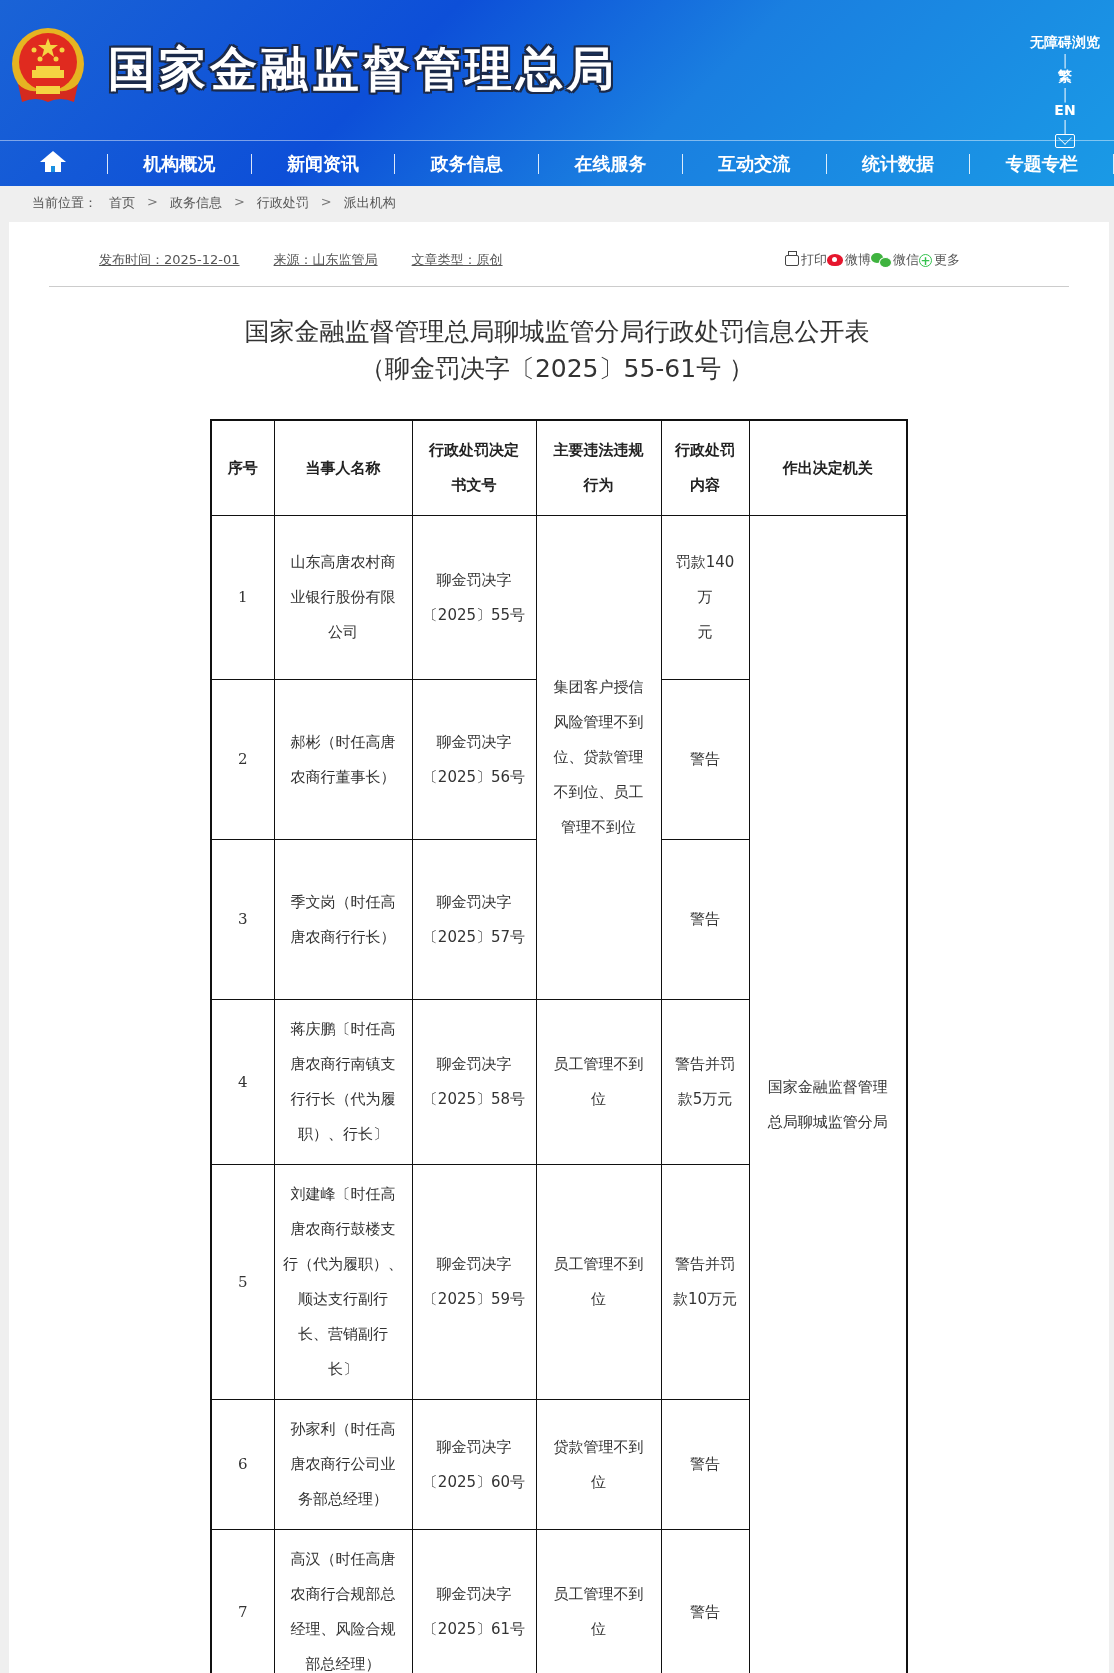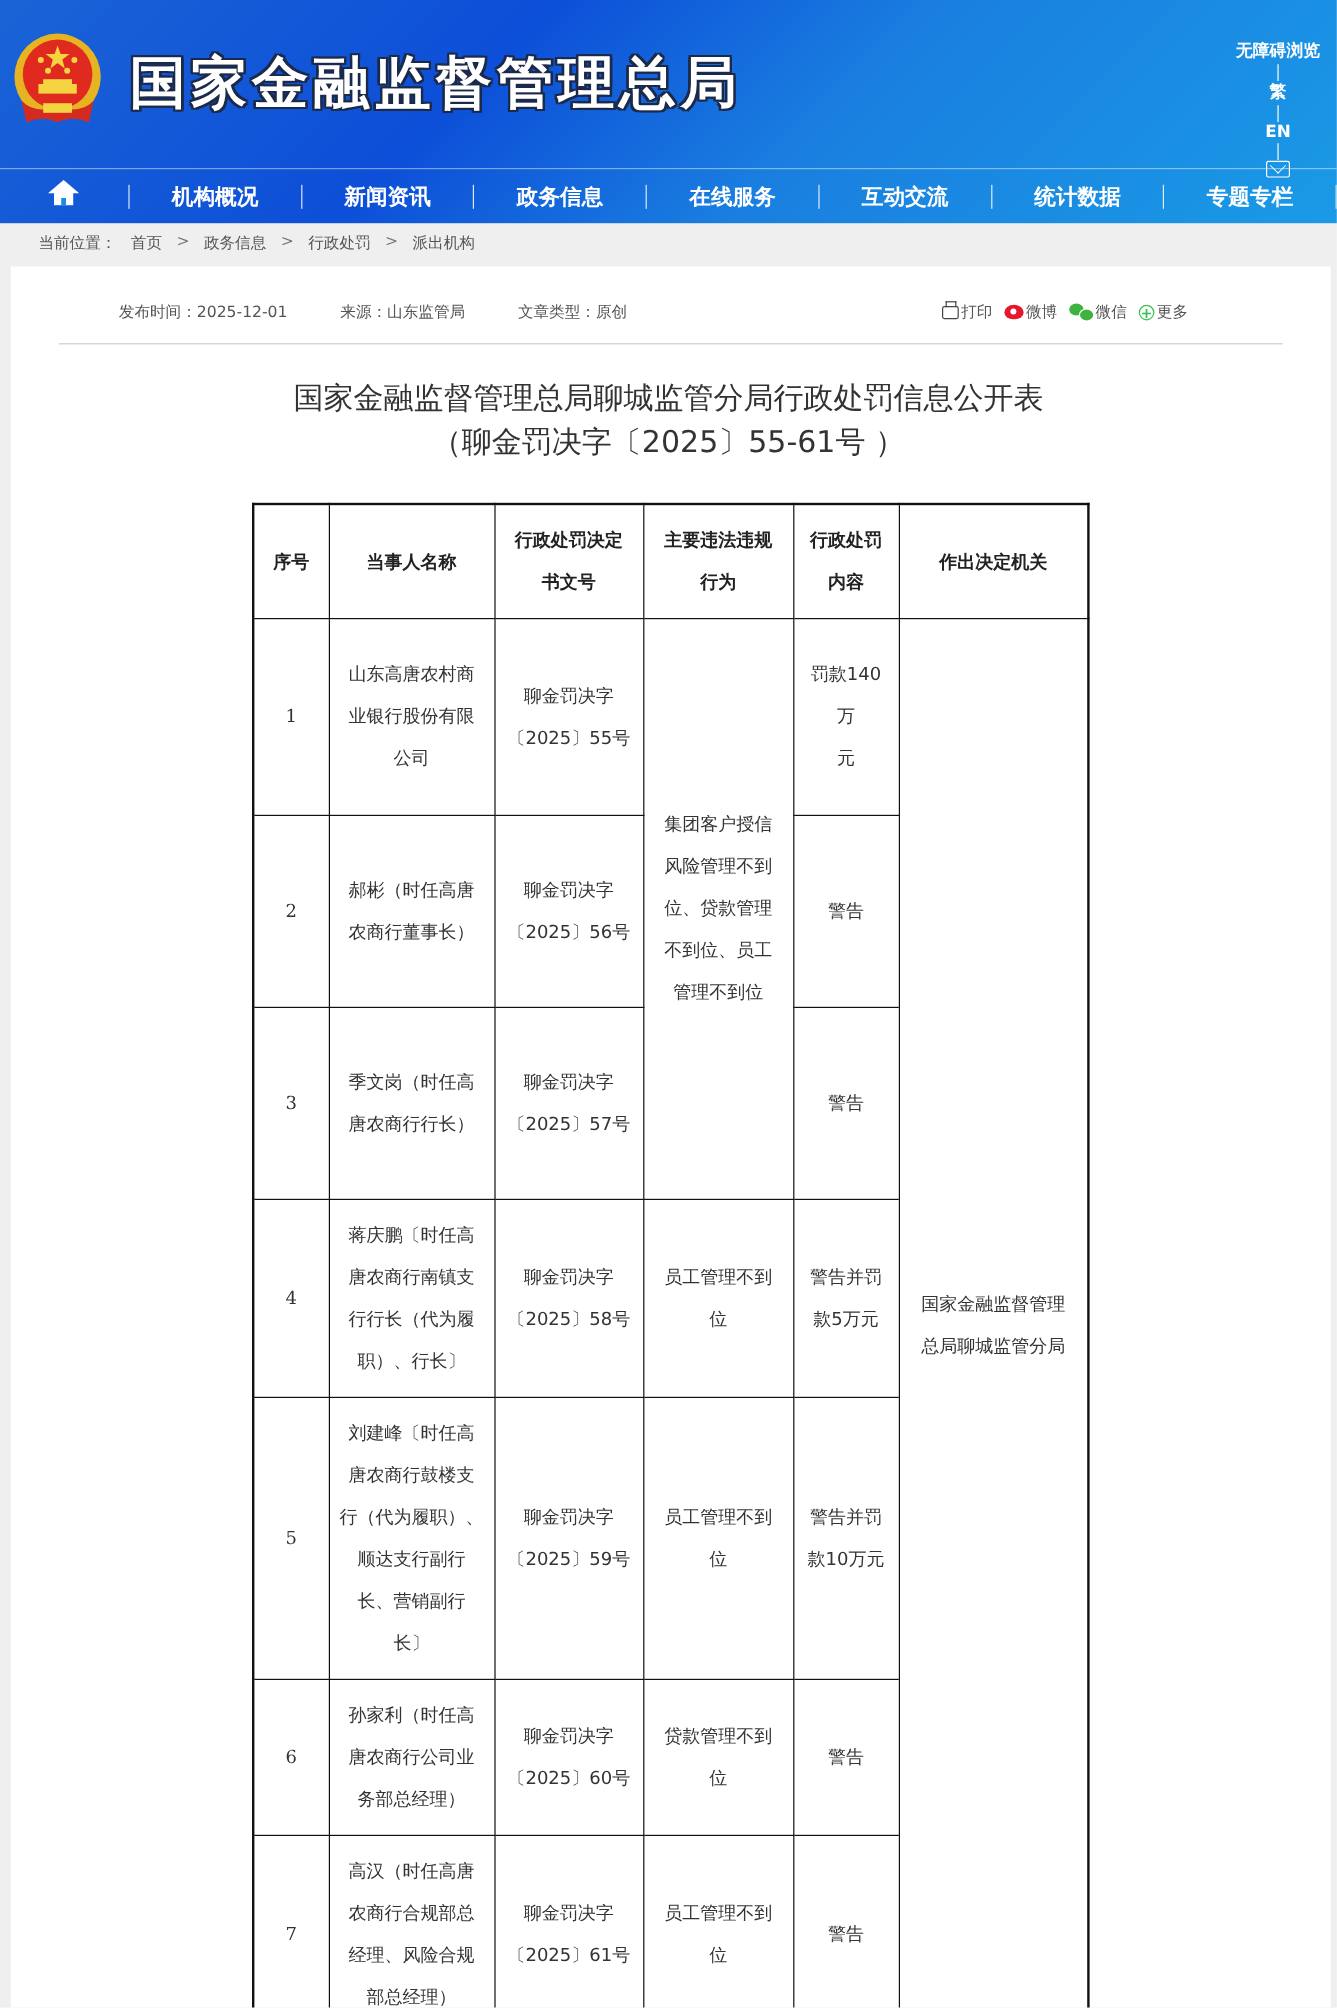--- a/index.html
+++ b/index.html
@@ -25,22 +25,22 @@
   .nav-item { color:#fff; font-size:18px; font-weight:bold; width:143px; text-align:center; position:relative; }
   .nav-item.home { width:107px; }
   .nav-sep { width:1px; height:20px; background:rgba(255,255,255,.85); }
   .home-icon { display:inline-block; width:26px; height:22px; position:relative; }
   .home-icon:before { content:""; position:absolute; left:0; top:0; border-left:13px solid transparent; border-right:13px solid transparent; border-bottom:11px solid #fff; }
   .home-icon:after { content:""; position:absolute; left:5px; top:10px; width:16px; height:11px; background:#fff; box-shadow: inset 0 -6px 0 0 #fff; }
   .home-door { position:absolute; left:11px; top:15px; width:4px; height:6px; background:#1a8fe0; z-index:2; }
   .breadcrumb { position:absolute; left:8px; top:194px; font-size:13px; color:#555; display:flex; gap:12px;margin-left:24px; }
   .breadcrumb .gt { color:#777; }
   .panel { position:absolute; left:9px; top:222px; width:1100px; height:1451px; background:#fff; }
-  .meta { position:absolute; left:99px; top:251px; font-size:13px; color:#555; display:flex; gap:44px; }
-  .share { position:absolute; left:785px; top:251px; font-size:13px; color:#555; display:flex; align-items:center; gap:10px; }
+  .meta { position:absolute; left:99px; top:251px; font-size:13px; color:#555; display:flex; gap:34px;text-decoration:underline; }
+  .share { position:absolute; left:785px; top:251px; font-size:13px; color:#555; display:flex; align-items:center; }
   .share span.item { display:flex; align-items:center; gap:2px; }
   .printer { width:14px; height:11px; border:1.5px solid #444; border-radius:2px; box-sizing:border-box; position:relative; }
   .printer:before { content:""; position:absolute; left:2px; top:-5px; width:7px; height:4px; border:1.5px solid #444; border-bottom:none; }
   .weibo { width:16px; height:12px; background:#e6162d; border-radius:50% 50% 45% 45%; position:relative; }
   .weibo:after { content:""; position:absolute; left:5px; top:3px; width:5px; height:5px; border-radius:50%; background:#fff; }
   .wechat { width:20px; height:14px; position:relative; }
   .wechat:before { content:""; position:absolute; left:0; top:0; width:12px; height:10px; background:#3fb33f; border-radius:50%; }
   .wechat:after { content:""; position:absolute; left:8px; top:4px; width:11px; height:9px; background:#3fb33f; border-radius:50%; border:1px solid #fff; }
   .plus { width:13px; height:13px; border:1.5px solid #33c24d; border-radius:50%; color:#33c24d; font-size:12px; line-height:12px; text-align:center; box-sizing:border-box; font-weight:bold; }
   .hr { position:absolute; left:49px; top:286px; width:1020px; height:1px; background:#ccc; }

